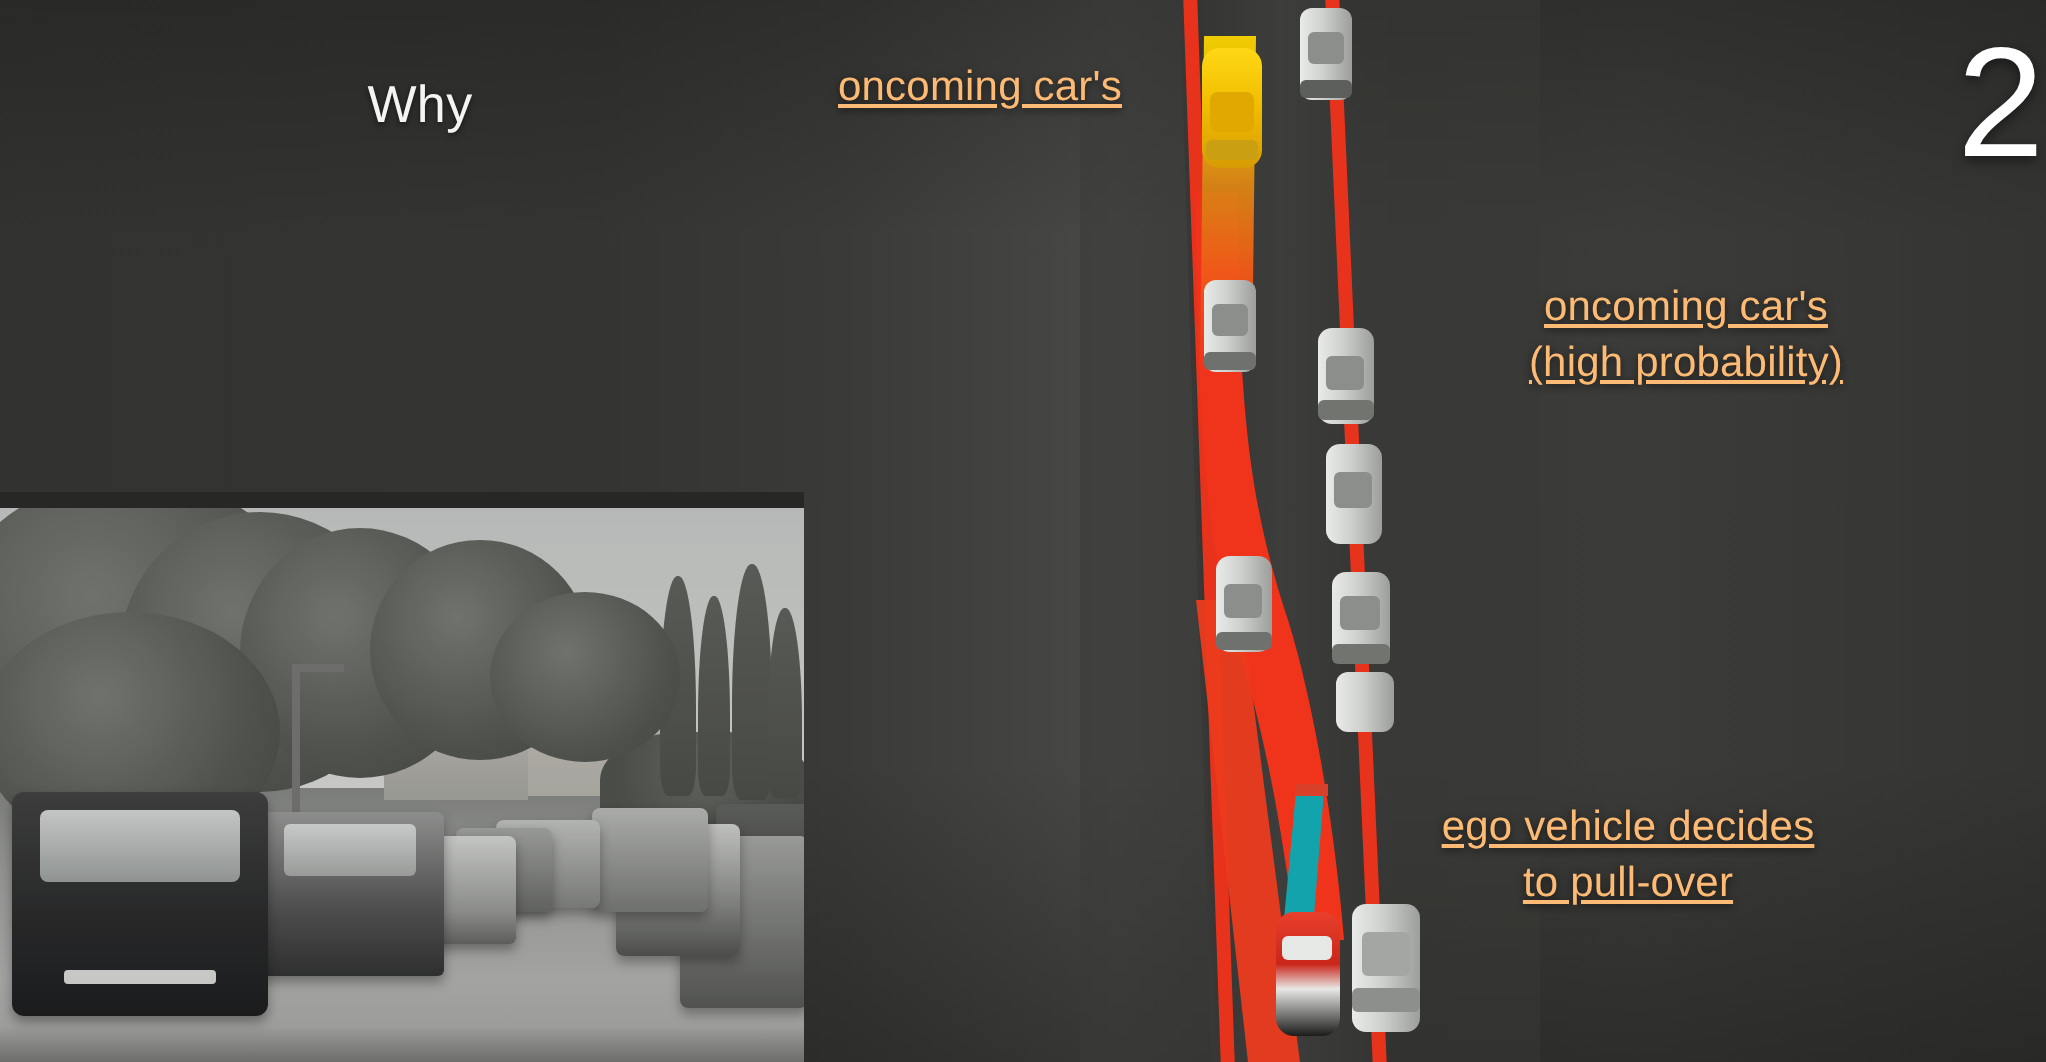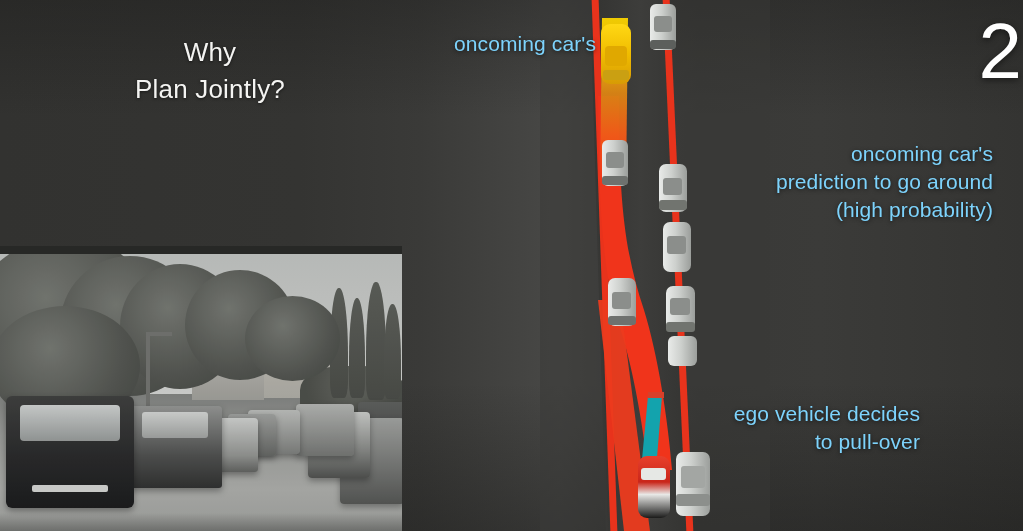--- a/index.html
+++ b/index.html
@@ -70,31 +70,32 @@
     font-size: 78px;
     font-weight: 400;
     line-height: 1;
     letter-spacing: -1px;
     text-shadow: 0 2px 6px rgba(0,0,0,0.5);
   }
 
   
   .callout {
     position: absolute;
-    color: #7dd3fc;
-    text-align: right;
+    color: #fdba74;
+    text-align: center;
     line-height: 1.34;
     text-shadow: 0 1px 4px rgba(0,0,0,0.6);
     font-size: 21px;
     letter-spacing: 0.1px;
+    text-decoration: underline;
   }
   .callout span { display: block; white-space: nowrap; }
   #callout-yield   { left: 384px; top: 30px;  width: 212px; }
   #callout-around  { left: 693px; top: 140px; width: 300px; }
-  #callout-ego     { left: 660px; top: 400px; width: 260px; font-size: 21px;}
+  #callout-ego     { left: 684px; top: 400px; width: 260px; font-size: 21px;}
 
   
   .photo {
     position: absolute;
     left: 0;
     top: 246px;
     width: 402px;
     height: 285px;
     overflow: hidden;
     background: #8d9489;
@@ -228,21 +229,20 @@
 </head>
 <body>
 
 <div id="frame">
 
   <div class="backdrop"></div>
   <div class="backdrop-v"></div>
 
   <div class="heading">
     <span class="l1">Why</span>
-    <span class="l2">Plan Jointly?</span>
   </div>
 
   <div class="step-number">2</div>
 
   <div class="photo">
     <div class="ph-sky"></div>
     <div class="ph-road"></div>
     <div class="ph-house"></div>
     <div class="ph-house2"></div>
     <div class="ph-bushr"></div>
@@ -375,21 +375,20 @@
       </g>
     </svg>
   </div>
 
   <div class="callout" id="callout-yield">
     <span>oncoming car's</span>
   </div>
 
   <div class="callout" id="callout-around">
     <span>oncoming car's</span>
-    <span>prediction to go around</span>
     <span>(high probability)</span>
   </div>
 
   <div class="callout" id="callout-ego">
     <span>ego vehicle decides</span>
     <span>to pull-over</span>
   </div>
 
 
 </div>

